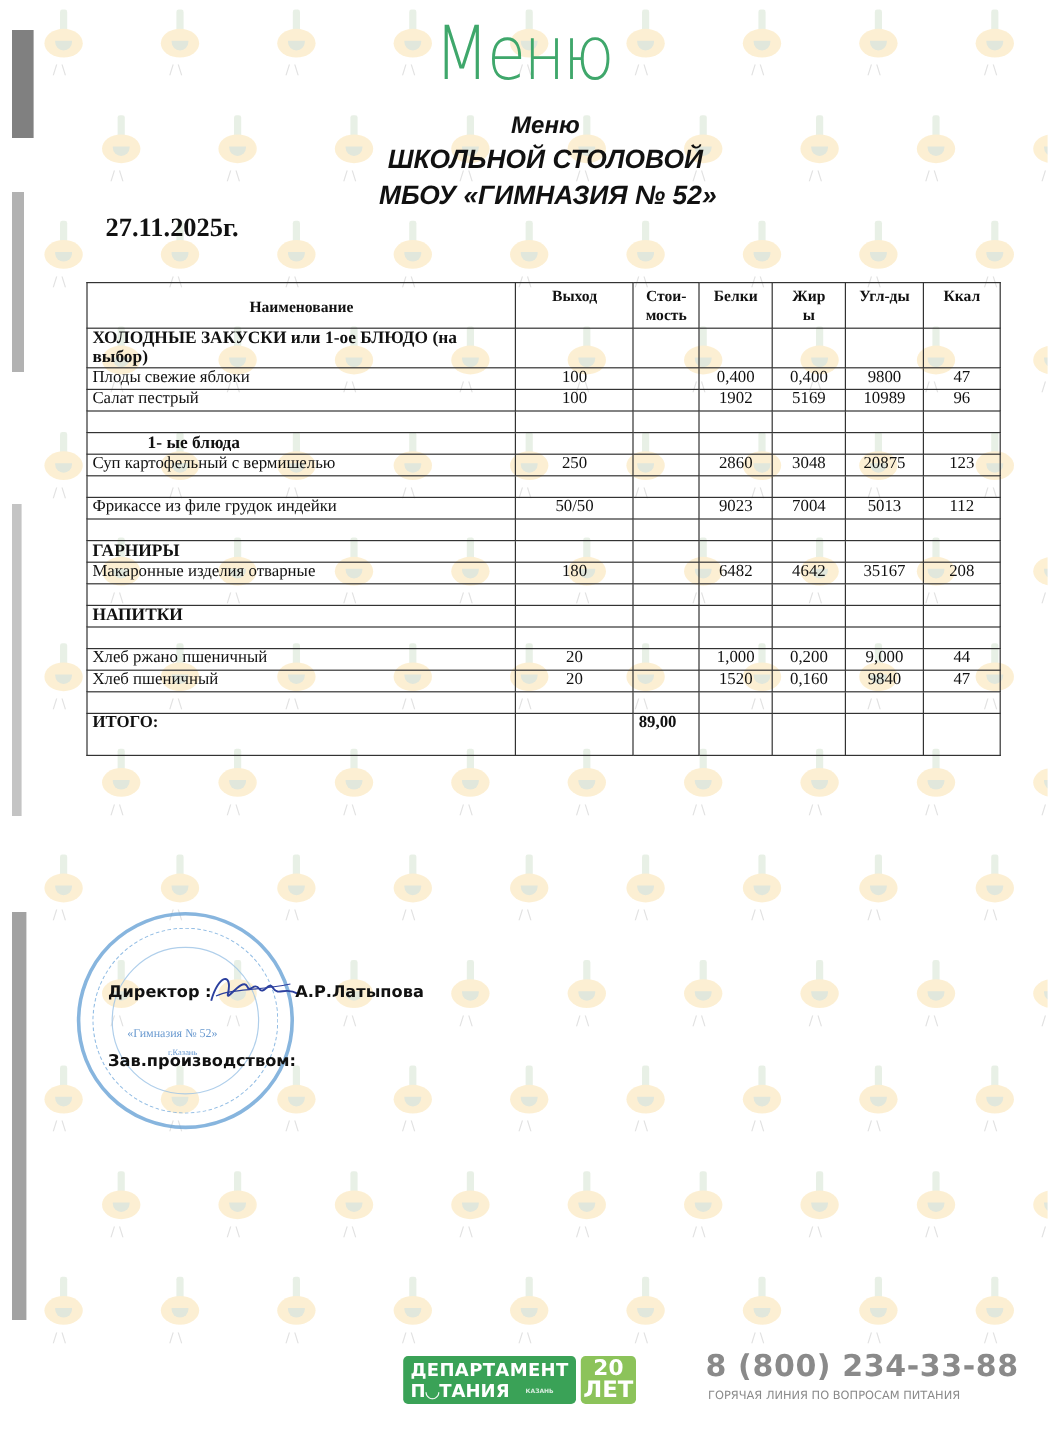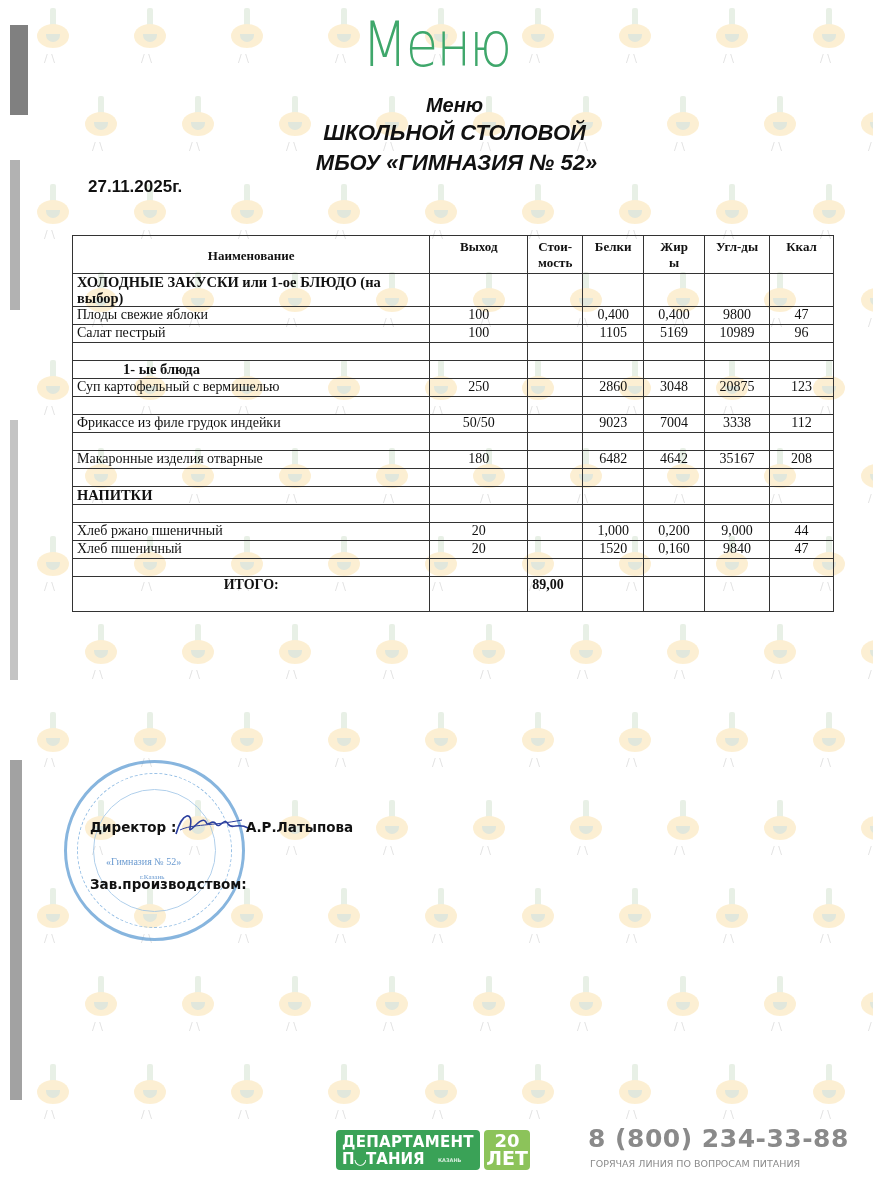--- a/index.html
+++ b/index.html
@@ -9,32 +9,32 @@
   .wm .candle{position:absolute;left:20px;top:0;width:6px;height:22px;background:#d6e4d2;border-radius:2px;}
   .wm .body{position:absolute;left:7px;top:16px;width:32px;height:24px;background:#fbe3b0;border-radius:50%;}
   .wm .mouth{position:absolute;left:16px;top:26px;width:14px;height:8px;background:#c9d4c0;border-radius:0 0 8px 8px;}
   .wm .legs{position:absolute;left:14px;top:44px;font-size:11px;color:#c8c8c8;font-family:"DejaVu Sans",sans-serif;}
   .scan-edge{position:absolute;left:10px;width:18px;background:#555;opacity:.75;}
   .logo-menu{position:absolute;left:362px;top:8px;font-family:"DejaVu Sans",sans-serif;font-size:62px;color:#3fa76b;letter-spacing:-2px;font-weight:300;transform:scaleX(.85);transform-origin:left;}
   .title{position:absolute;left:0;width:873px;text-align:center;font-family:"Liberation Sans",sans-serif;font-weight:bold;font-style:italic;color:#111;}
   .t1{top:94px;font-size:20px;left:18px;}
   .t2{top:120px;font-size:22px;left:18px;}
   .t3{top:150px;font-size:22px;left:20px;}
-  .date{position:absolute;left:88px;top:177px;font-family:Liberation Sans, sans-serif;font-weight:bold;font-size:17px;}
+  .date{position:absolute;left:88px;top:177px;font-family:Liberation Serif, serif;font-weight:bold;font-size:22px;}
   table.menu{position:absolute;left:72px;top:235px;border-collapse:collapse;width:762px;font-size:14px;}
   table.menu td,table.menu th{border:1px solid #333;padding:0 4px;height:17px;line-height:16px;vertical-align:top;}
   table.menu th{font-weight:bold;font-size:13px;text-align:center;padding-top:3px;}
   table.menu th.name{vertical-align:middle;}
   col.c0{width:358px}col.c1{width:98px}col.c2{width:55px}col.c3{width:61px}col.c4{width:61px}col.c5{width:65px}col.c6{width:64px}
   td.num{text-align:center;}
   td.sec{font-weight:bold;font-size:14.5px;}
   td.sec.indent{padding-left:50px;}
   tr.head th{height:34px;}
   tr.total td{height:34px;}
-  td.total-label{text-align:center;vertical-align:bottom;font-weight:bold;padding-bottom:1px;padding-left:100px;}
+  td.total-label{vertical-align:bottom;font-weight:bold;padding-bottom:1px;padding-left:100px;}
   td.total-val{font-weight:bold;vertical-align:middle;}
   .stamp{position:absolute;left:64px;top:760px;width:175px;height:175px;border-radius:50%;border:3px solid #6aa3d6;opacity:.8;}
   .stamp::before{content:"";position:absolute;inset:10px;border-radius:50%;border:1px dashed #7db0df;}
   .stamp::after{content:"";position:absolute;inset:26px;border-radius:50%;border:1px solid #9cc3e6;}
   .stamp-center{position:absolute;left:106px;top:856px;font-size:10px;color:#6a9ad0;font-family:"Liberation Serif",serif;}
   .stamp-city{position:absolute;left:140px;top:873px;font-size:7px;color:#6a9ad0;}
   .sig-label{position:absolute;font-family:"DejaVu Sans",sans-serif;font-weight:bold;font-size:13.5px;color:#111;}
   .dir-label{left:90px;top:819px;}
   .dir-name{left:246px;top:819px;}
   .prod-label{left:90px;top:876px;}
@@ -800,21 +800,21 @@
         <td class="num"></td>
         <td class="num">0,400</td>
         <td class="num">0,400</td>
         <td class="num">9800</td>
         <td class="num">47</td>
       </tr>
       <tr>
         <td>Салат пестрый</td>
         <td class="num">100</td>
         <td class="num"></td>
-        <td class="num">1105</td>
+        <td class="num">1902</td>
         <td class="num">5169</td>
         <td class="num">10989</td>
         <td class="num">96</td>
       </tr>
       <tr>
         <td></td>
         <td></td>
         <td></td>
         <td></td>
         <td></td>
@@ -847,25 +847,34 @@
         <td></td>
         <td></td>
         <td></td>
       </tr>
       <tr>
         <td>Фрикассе из филе грудок индейки</td>
         <td class="num">50/50</td>
         <td class="num"></td>
         <td class="num">9023</td>
         <td class="num">7004</td>
-        <td class="num">3338</td>
+        <td class="num">5013</td>
         <td class="num">112</td>
       </tr>
       <tr>
         <td></td>
+        <td></td>
+        <td></td>
+        <td></td>
+        <td></td>
+        <td></td>
+        <td></td>
+      </tr>
+      <tr>
+        <td class="sec">ГАРНИРЫ</td>
         <td></td>
         <td></td>
         <td></td>
         <td></td>
         <td></td>
         <td></td>
       </tr>
       <tr>
         <td>Макаронные изделия отварные</td>
         <td class="num">180</td>

